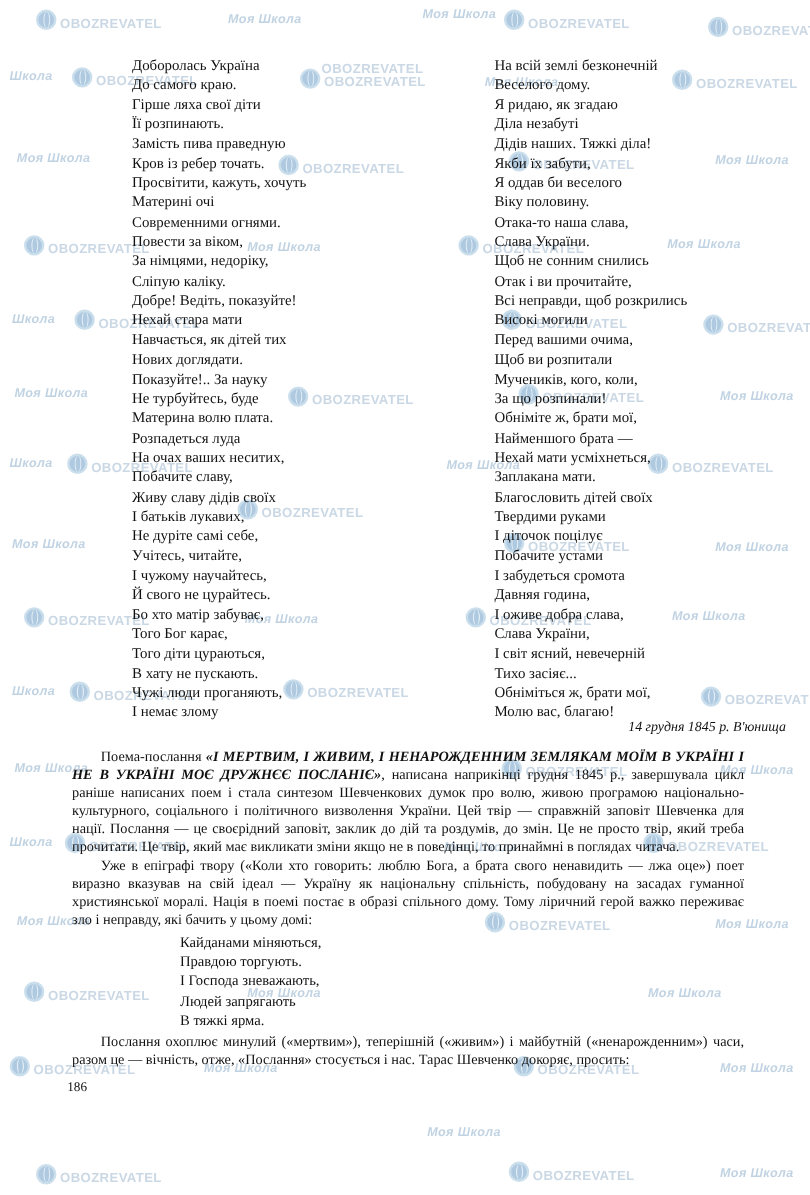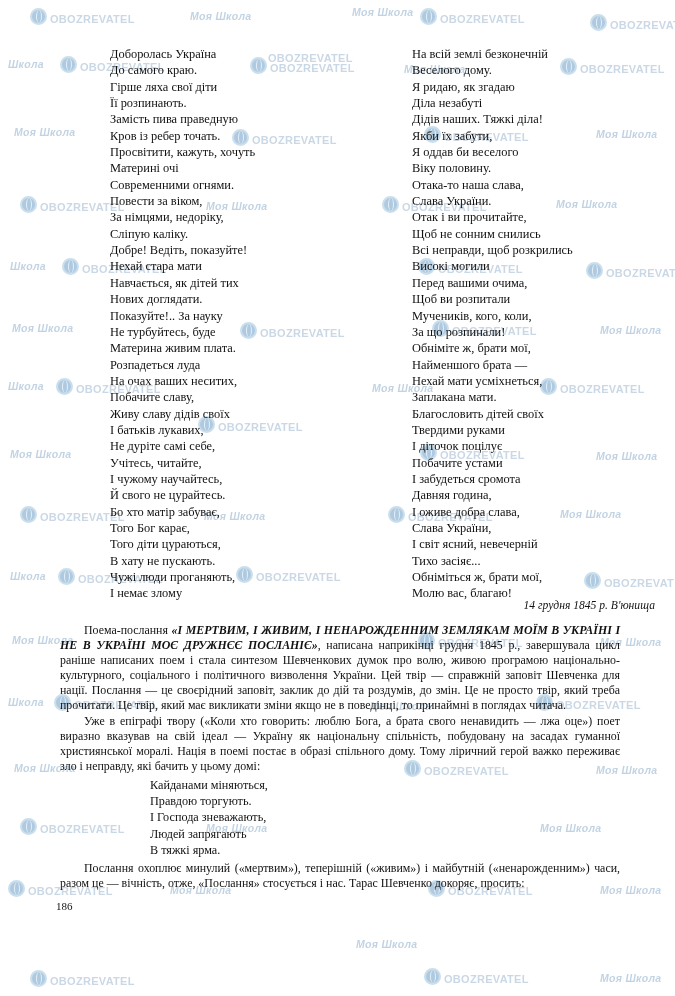--- a/index.html
+++ b/index.html
@@ -224,21 +224,21 @@
       <div>Современними огнями.</div>
       <div>Повести за віком,</div>
       <div>За німцями, недоріку,</div>
       <div>Сліпую каліку.</div>
       <div>Добре! Ведіть, показуйте!</div>
       <div>Нехай стара мати</div>
       <div>Навчається, як дітей тих</div>
       <div>Нових доглядати.</div>
       <div>Показуйте!.. За науку</div>
       <div>Не турбуйтесь, буде</div>
-      <div>Материна живим плата.</div>
+      <div>Материна волю плата.</div>
       <div>Розпадеться луда</div>
       <div>На очах ваших неситих,</div>
       <div>Побачите славу,</div>
       <div>Живу славу дідів своїх</div>
       <div>І батьків лукавих,</div>
       <div>Не дуріте самі себе,</div>
       <div>Учітесь, читайте,</div>
       <div>І чужому научайтесь,</div>
       <div>Й свого не цурайтесь.</div>
       <div>Бо хто матір забуває,</div>
@@ -253,22 +253,22 @@
       <div>На всій землі безконечній</div>
       <div>Веселого дому.</div>
       <div>Я ридаю, як згадаю</div>
       <div>Діла незабуті</div>
       <div>Дідів наших. Тяжкі діла!</div>
       <div>Якби їх забути,</div>
       <div>Я оддав би веселого</div>
       <div>Віку половину.</div>
       <div>Отака-то наша слава,</div>
       <div>Слава України.</div>
+      <div>Щоб не сонним снились</div>
       <div>Отак і ви прочитайте,</div>
-      <div>Щоб не сонним снились</div>
       <div>Всі неправди, щоб розкрились</div>
       <div>Високі могили</div>
       <div>Перед вашими очима,</div>
       <div>Щоб ви розпитали</div>
       <div>Мучеників, кого, коли,</div>
       <div>За що розпинали!</div>
       <div>Обніміте ж, брати мої,</div>
       <div>Найменшого брата —</div>
       <div>Нехай мати усміхнеться,</div>
       <div>Заплакана мати.</div>

